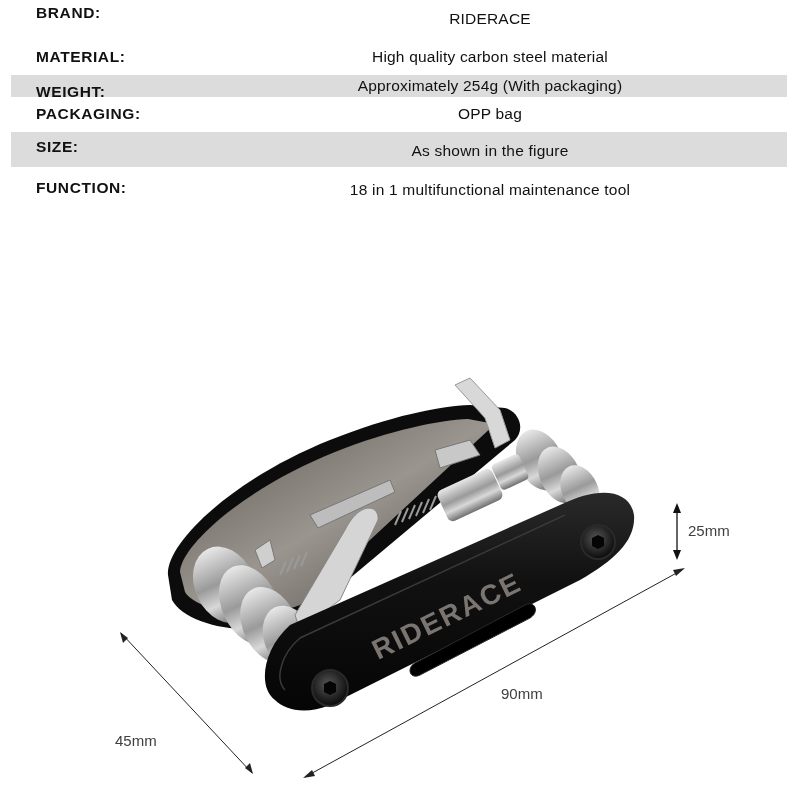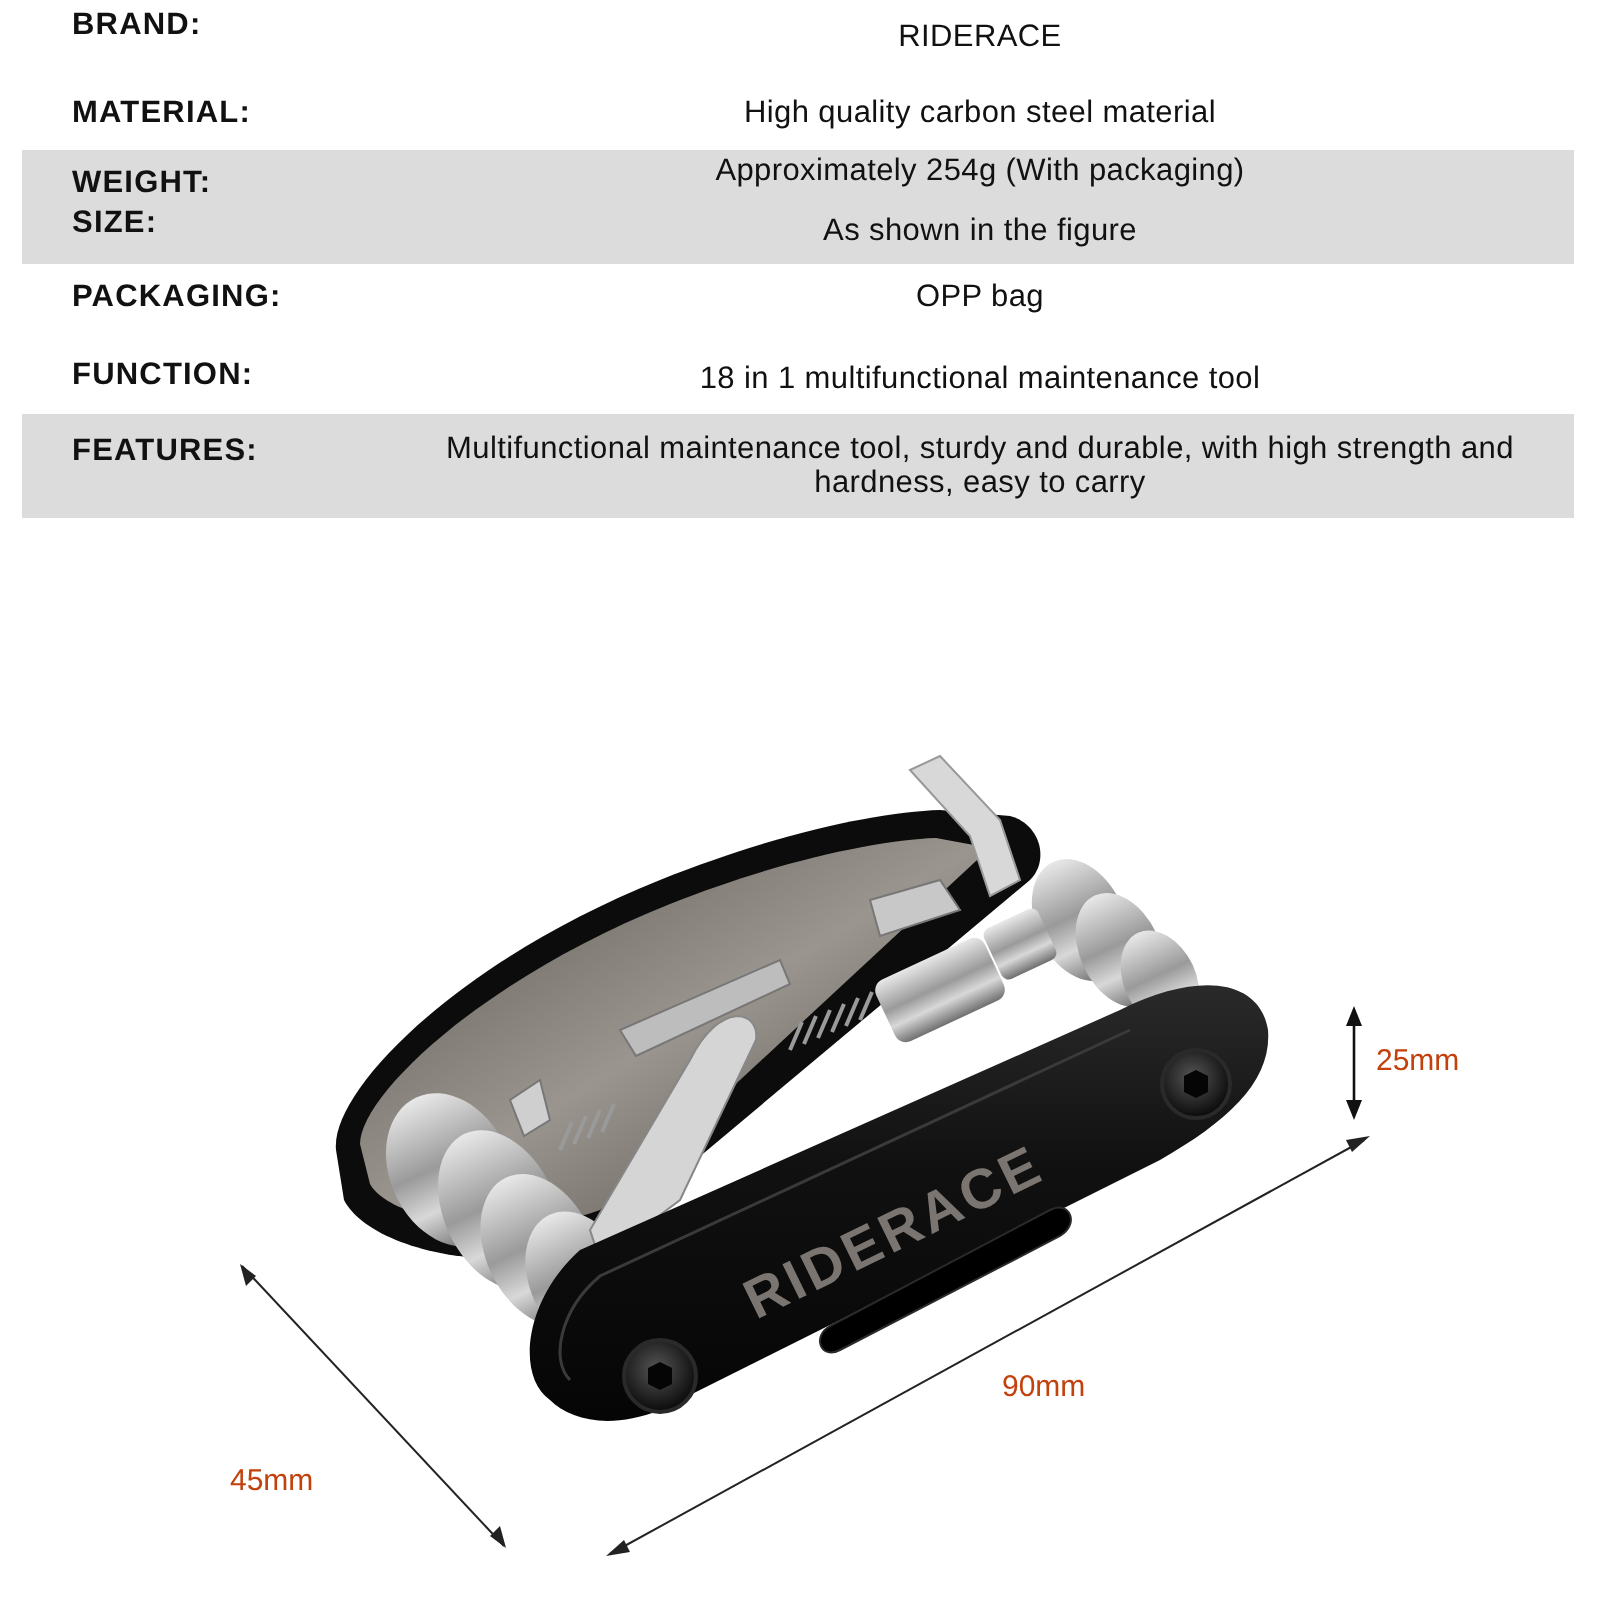--- a/index.html
+++ b/index.html
@@ -4,53 +4,49 @@
 <style>
   html, body { margin:0; padding:0; background:#ffffff; }
   body { width:800px; height:800px; position:relative; overflow:hidden;
          font-family:"Liberation Sans", sans-serif; color:#111; }
   .spec-table { position:absolute; left:11px; top:0; width:776px; }
   .row { position:relative; display:flex; align-items:center; box-sizing:border-box; }
   .row.shaded { background:#dcdcdc; }
   .label { position:absolute; left:25px; font-weight:bold; font-size:15.5px; letter-spacing:0.6px; }
   .value { flex:1; text-align:center; font-size:15.5px; letter-spacing:0.2px; padding-left:190px; padding-right:8px; line-height:17px; }
   .figure { position:absolute; left:0; top:300px; width:800px; height:500px; }
-  .dim { position:absolute; font-size:15px; color:#c2410c; }
+  .dim { position:absolute; font-size:15px; color:#404040; }
 </style>
 </head>
 <body>
 
 <div class="spec-table">
   <div class="row" style="height:40px;">
     <span class="label" style="top:4px;">BRAND:</span>
     <span class="value" style="margin-top:-4px;">RIDERACE</span>
   </div>
   <div class="row" style="height:35px;">
     <span class="label" style="top:8px;">MATERIAL:</span>
     <span class="value" style="margin-top:-2px;">High quality carbon steel material</span>
   </div>
   <div class="row shaded" style="height:22px;">
     <span class="label" style="top:8px;">WEIGHT:</span>
     <span class="value" style="margin-top:-2px;">Approximately 254g (With packaging)</span>
   </div>
+  <div class="row" style="height:35px;">
+    <span class="label" style="top:8px;">PACKAGING:</span>
+    <span class="value" style="margin-top:-2px;">OPP bag</span>
+  </div>
   <div class="row shaded" style="height:35px;">
     <span class="label" style="top:6px;">SIZE:</span>
     <span class="value" style="margin-top:2px;">As shown in the figure</span>
   </div>
-  <div class="row" style="height:35px;">
-    <span class="label" style="top:8px;">PACKAGING:</span>
-    <span class="value" style="margin-top:-2px;">OPP bag</span>
-  </div>
   <div class="row" style="height:40px;">
     <span class="label" style="top:12px;">FUNCTION:</span>
     <span class="value" style="margin-top:4px;">18 in 1 multifunctional maintenance tool</span>
-  </div>
-  <div class="row shaded" style="height:52px;">
-    <span class="label" style="top:10px;">FEATURES:</span>
-    <span class="value" style="padding-left:190px; margin-top:0px;">Multifunctional maintenance tool, sturdy and durable, with high strength and hardness, easy to carry</span>
   </div>
 </div>
 
 <div class="figure">
   <svg width="800" height="500" viewBox="0 300 800 500" xmlns="http://www.w3.org/2000/svg">
     <defs>
       <linearGradient id="steel" x1="0" y1="0" x2="0" y2="1">
         <stop offset="0" stop-color="#e8e8e8"></stop>
         <stop offset="0.45" stop-color="#9a9a9a"></stop>
         <stop offset="0.7" stop-color="#d8d8d8"></stop>

